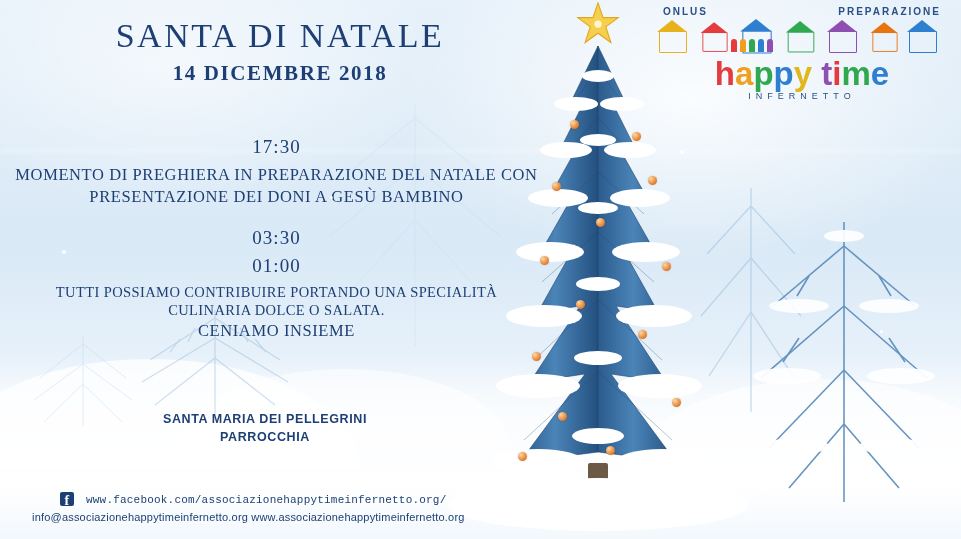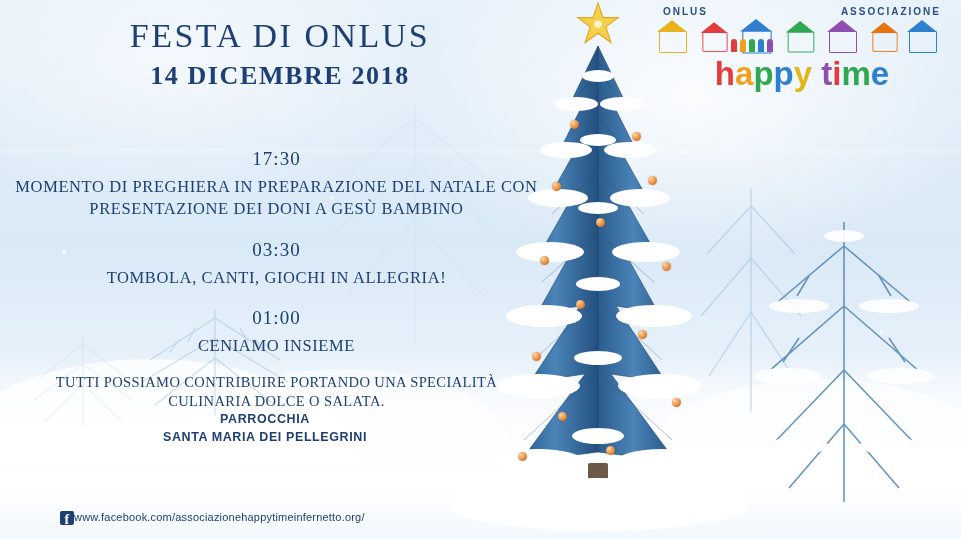--- a/index.html
+++ b/index.html
@@ -76,38 +76,38 @@
   }
   .title {
     font-size: 34px;
     letter-spacing: 2.5px;
     font-weight: normal;
     color: #1d3f74;
     margin: 0;
     line-height: 1.15;
   }
   .subtitle {
-    font-size: 26px;
+    font-size: 21px;
     letter-spacing: 1.6px;
     color: #1d3f74;
     margin: 6px 0 0 0;
     line-height: 1.15;
   }
 
   .program {
     position: absolute;
     left: 14px;
     top: 132px;
     width: 525px;
     text-align: center;
   }
   .time {
     font-size: 19px;
     letter-spacing: 1px;
-    margin: 16px 0 6px 0;
+    margin: 4px 0 6px 0;
     color: #1d3f74;
   }
   .desc {
     font-size: 16.5px;
     letter-spacing: 0.6px;
     line-height: 1.35;
     margin: 0 0 18px 0;
     color: #1d3f74;
     text-transform: uppercase;
   }
@@ -139,23 +139,24 @@
     bottom: 12px;
     width: 520px;
     font-family: "Liberation Sans", sans-serif;
     font-size: 11px;
     letter-spacing: 0.2px;
     line-height: 1.6;
     color: #1d3f74;
   }
   .contacts .row1 {
     display: flex;
-    align-items: center;
-    gap: 0;
+    align-items: flex-start;
+    gap: 12px;
     padding-left: 30px;
+    font-family: Liberation Mono, monospace;
   }
   .fb-icon {
     width: 14px; height: 14px;
     background: #1d3f74;
     border-radius: 2px;
     position: relative;
     flex: none;
   }
   .fb-icon::after {
     content: "f";
@@ -401,71 +402,72 @@
     <div class="bauble" style="left:176px; top:300px;"></div>
     <div class="bauble" style="left:238px; top:330px;"></div>
     <div class="bauble" style="left:132px; top:352px;"></div>
     <div class="bauble" style="left:272px; top:398px;"></div>
     <div class="bauble" style="left:158px; top:412px;"></div>
     <div class="bauble" style="left:206px; top:446px;"></div>
     <div class="bauble" style="left:118px; top:452px;"></div>
   </div>
 
   <div class="headline">
-    <h1 class="title">FESTA DI ONLUS</h1>
+    <h1 class="title">SANTA DI NATALE</h1>
     <h2 class="subtitle">14 DICEMBRE 2018</h2>
   </div>
 
   <div class="program">
     <p class="time">17:30</p>
     <p class="desc">MOMENTO DI PREGHIERA IN PREPARAZIONE DEL NATALE CON PRESENTAZIONE DEI DONI A GESÙ BAMBINO</p>
 
     <p class="time">03:30</p>
-    <p class="desc">TOMBOLA, CANTI, GIOCHI IN ALLEGRIA!</p>
 
     <p class="time">01:00</p>
+    <p class="desc small">TUTTI POSSIAMO CONTRIBUIRE PORTANDO UNA SPECIALITÀ CULINARIA DOLCE O SALATA.</p>
+
     <p class="desc gap">CENIAMO INSIEME</p>
-
-    <p class="desc small">TUTTI POSSIAMO CONTRIBUIRE PORTANDO UNA SPECIALITÀ CULINARIA DOLCE O SALATA.</p>
   </div>
 
   <div class="venue">
+    <div>SANTA MARIA DEI PELLEGRINI</div>
     <div>PARROCCHIA</div>
-    <div>SANTA MARIA DEI PELLEGRINI</div>
   </div>
 
   <div class="contacts">
     <div class="row1">
       <span class="fb-icon"></span>
       <span>www.facebook.com/associazionehappytimeinfernetto.org/</span>
     </div>
+    <div class="row2">info@associazionehappytimeinfernetto.org  www.associazionehappytimeinfernetto.org</div>
   </div>
 
   <div class="logo">
     <div class="logo-top">
       <span>ONLUS</span>
-      <span>ASSOCIAZIONE</span>
+      <span>PREPARAZIONE</span>
     </div>
     <div class="logo-houses" id="logo-houses">
         <div class="house" style="left: 2px; color: rgb(232, 178, 29); border-color: rgb(232, 178, 29); transform: scale(1);"></div>
         <div class="house" style="left: 44px; color: rgb(228, 60, 60); border-color: rgb(228, 60, 60); transform: scale(0.9);"></div>
         <div class="house" style="left: 86px; color: rgb(47, 127, 208); border-color: rgb(47, 127, 208); transform: scale(1.05);"></div>
         <div class="house" style="left: 130px; color: rgb(47, 168, 79); border-color: rgb(47, 168, 79); transform: scale(0.95);"></div>
         <div class="house" style="left: 172px; color: rgb(142, 79, 176); border-color: rgb(142, 79, 176); transform: scale(1);"></div>
         <div class="house" style="left: 214px; color: rgb(232, 115, 15); border-color: rgb(232, 115, 15); transform: scale(0.9);"></div>
         <div class="house" style="left: 252px; color: rgb(47, 127, 208); border-color: rgb(47, 127, 208); transform: scale(1);"></div>
         <div class="logo-kids">
           <div class="kid" style="background: rgb(228, 60, 60);"></div>
           <div class="kid" style="background: rgb(240, 160, 30);"></div>
           <div class="kid" style="background: rgb(47, 168, 79);"></div>
           <div class="kid" style="background: rgb(47, 127, 208);"></div>
           <div class="kid" style="background: rgb(142, 79, 176);"></div>
         </div>
       </div>
     <div class="logo-word" id="logo-word"><span style="color: rgb(228, 60, 60);">h</span><span style="color: rgb(240, 160, 30);">a</span><span style="color: rgb(47, 168, 79);">p</span><span style="color: rgb(47, 127, 208);">p</span><span style="color: rgb(224, 184, 28);">y</span><span style="color: rgb(255, 255, 255);">&nbsp;</span><span style="color: rgb(142, 79, 176);">t</span><span style="color: rgb(228, 60, 60);">i</span><span style="color: rgb(47, 168, 79);">m</span><span style="color: rgb(47, 127, 208);">e</span></div>
+    <div class="logo-sub">INFERNETTO</div>
   </div>
 
   <div class="flake" style="left:62px;  top:250px; width:4px; height:4px;"></div>
   <div class="flake" style="left:330px; top:196px; width:3px; height:3px;"></div>
   <div class="flake" style="left:680px; top:150px; width:4px; height:4px;"></div>
   <div class="flake" style="left:880px; top:330px; width:3px; height:3px;"></div>
   <div class="flake" style="left:520px; top:470px; width:4px; height:4px;"></div>
   <div class="flake" style="left:150px; top:470px; width:3px; height:3px;"></div>
 
 </div>

